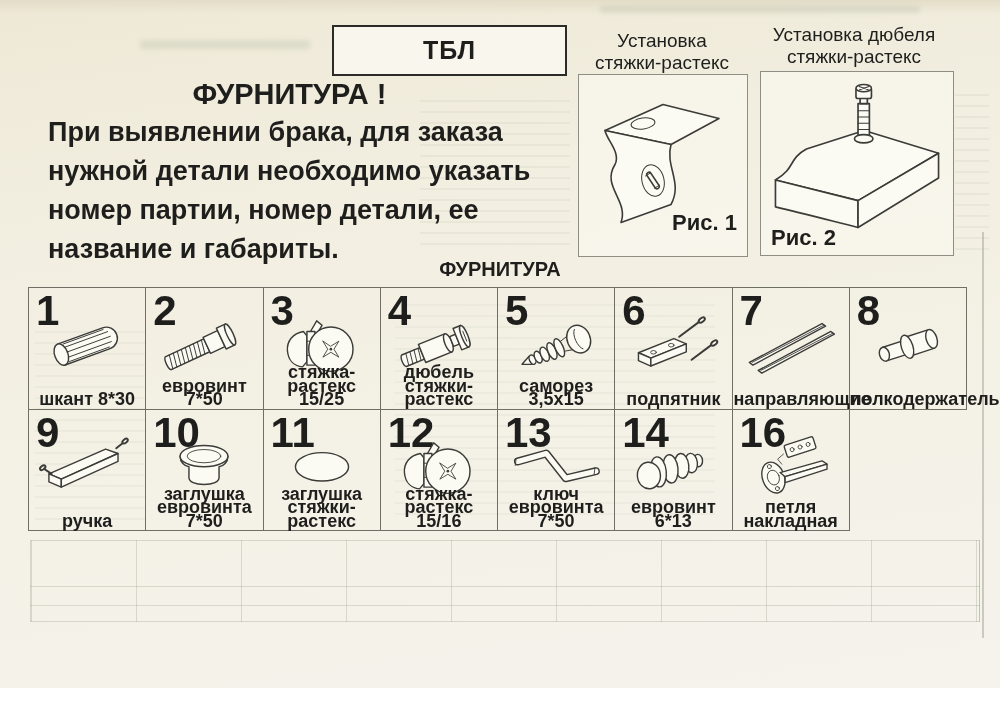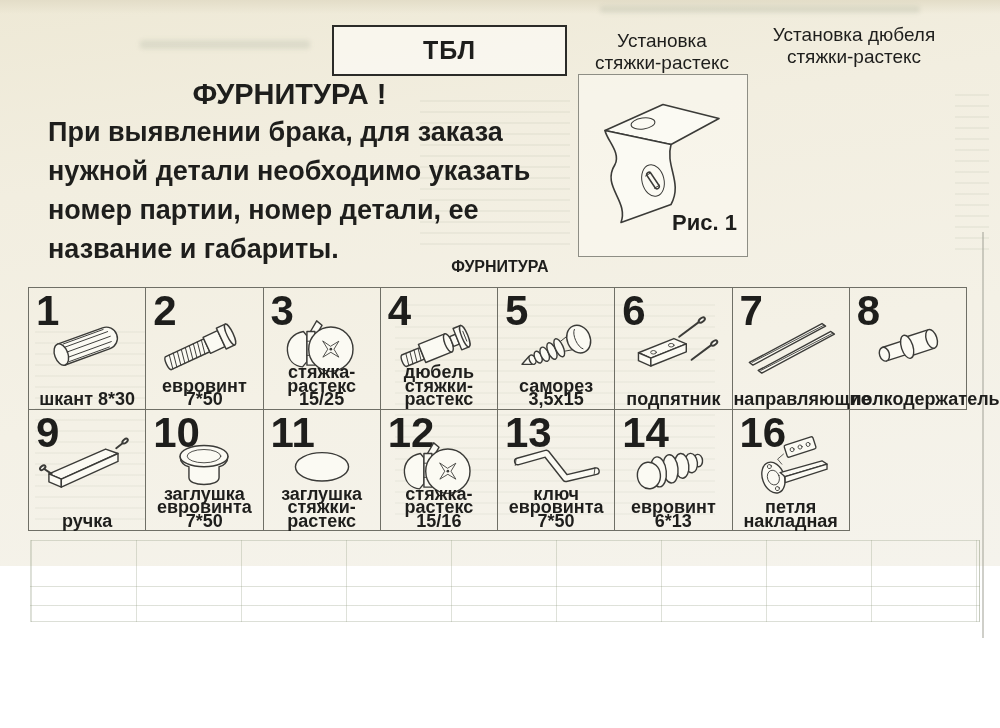--- a/index.html
+++ b/index.html
@@ -1,32 +1,32 @@
 <!DOCTYPE html>
 <html><head>
 <meta charset="utf-8">
 <style>
   html,body{margin:0;padding:0;}
   body{width:1000px;height:728px;overflow:hidden;
        font-family:"Liberation Sans","DejaVu Sans",sans-serif;color:#1e1e1c;}
-  .sheet{position:relative;width:1000px;height:566px;
+  .sheet{position:relative;width:1000px;height:688px;
     background:linear-gradient(172deg,#eee9d6 0%,#f2eee0 28%,#f4f1e6 62%,#f5f3ec 100%);}
   .sheet::before{content:"";position:absolute;left:0;top:0;right:0;height:14px;
     background:linear-gradient(#e3ddc8,rgba(227,221,200,0));pointer-events:none;}
   
   .tbl-box{position:absolute;left:332px;top:25px;width:231px;height:47px;
     border:2px solid #2b2b28;background:rgba(253,252,247,.65);
     display:flex;align-items:center;justify-content:center;
     font-size:25px;font-weight:700;letter-spacing:1px;}
   .warn-title{position:absolute;left:117px;top:78px;width:345px;text-align:center;
     font-size:29px;font-weight:700;}
   .warn-lines{position:absolute;left:48px;top:113px;width:540px;
     font-size:27px;font-weight:700;line-height:39px;}
   .section-title{position:absolute;left:350px;top:258px;width:300px;text-align:center;
-    font-size:16px;font-weight:700;}
+    font-size:20px;font-weight:700;}
   
   .figtitle{position:absolute;text-align:center;font-weight:400;font-size:19px;
     line-height:22px;white-space:pre-line;}
   .ft1{left:576px;top:30px;width:172px;}
   .ft2{left:748px;top:24px;width:212px;}
   .figbox{position:absolute;border:1.5px solid #8e8e85;background:rgba(251,250,243,.55);}
   .fb1{left:578px;top:74px;width:168px;height:181px;}
   .fb2{left:760px;top:71px;width:192px;height:183px;}
   .figcap{position:absolute;font-size:22px;font-weight:700;}
   .fc1{right:10px;bottom:20px;}
@@ -102,20 +102,35 @@
       <path class="a" d="M26 44 L92 58 C86 80 104 96 92 118 L42 136 C50 114 22 100 36 78 C42 66 28 54 26 44 Z"></path>
       <ellipse class="d" cx="64" cy="37" rx="12" ry="5.5" transform="rotate(-8 64 37)"></ellipse>
       <ellipse class="d" cx="74" cy="94" rx="11" ry="16" transform="rotate(-14 74 94)"></ellipse>
       <path class="tube-o2" d="M70 88 L78 100"></path>
       <path class="tube-i2" d="M70 88 L78 100"></path>
       <path class="d" d="M66.5 89.5 l5 -3 M75.5 101.7 l5 -3"></path>
     </svg>
     <div class="figcap fc1">Рис. 1</div>
   </div>
 
+  <div class="figbox fb2">
+    <svg class="figart" viewBox="0 0 186 160">
+      <path class="a" d="M14 96 C34 84 26 76 44 66 L100 48 L172 70 L94 116 Z"></path>
+      <path class="a" d="M14 96 L94 116 L94 142 C70 136 40 128 14 122 Z"></path>
+      <path class="a" d="M94 116 L172 70 L172 94 L94 142 Z"></path>
+      <rect class="a" x="94" y="22" width="11" height="33"></rect>
+      <path class="d" d="M94 29 h11 M94 35 h11 M94 41 h11 M94 47 h11"></path>
+      <ellipse class="a" cx="99.5" cy="56" rx="9" ry="4"></ellipse>
+      <rect class="a" x="96" y="16" width="7" height="6"></rect>
+      <rect class="a" x="92" y="7" width="15" height="10" rx="2"></rect>
+      <ellipse class="a" cx="99.5" cy="7" rx="7.5" ry="3.5"></ellipse>
+      <path class="d" d="M95 5.5 l9 3 M104.5 5.5 l-9 3"></path>
+    </svg>
+    <div class="figcap fc2">Рис. 2</div>
+  </div>
 
   <div class="section-title">ФУРНИТУРА</div>
 
   <div class="grid">
 
     <div class="cell">
       <div class="num">1</div>
       <div class="icon">
         <svg viewBox="0 0 110 70">
             <g transform="rotate(-20 55 37)">

